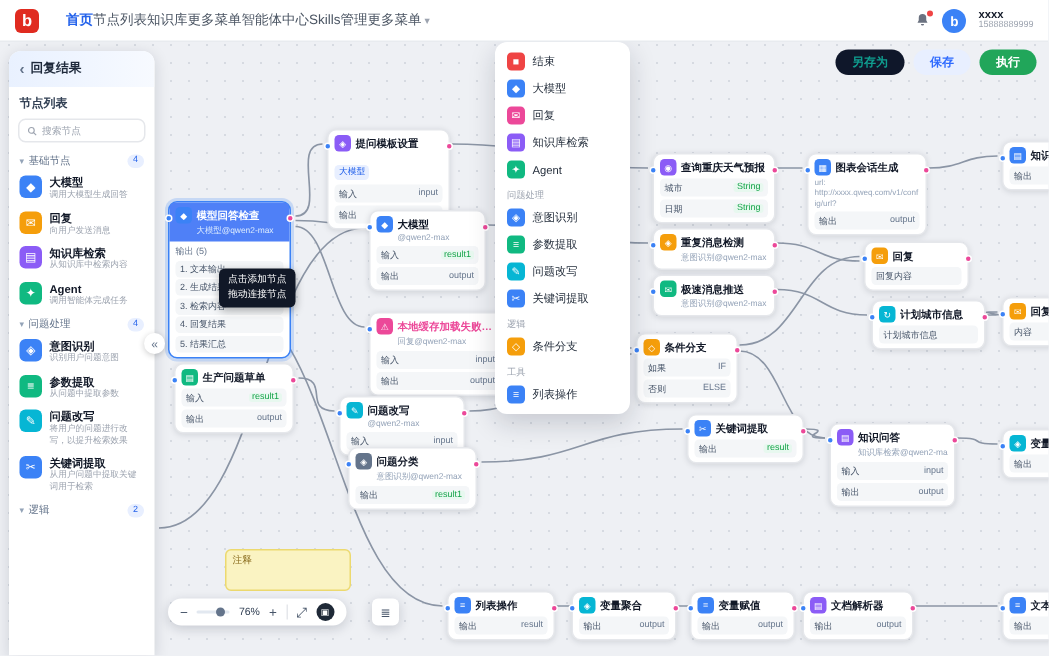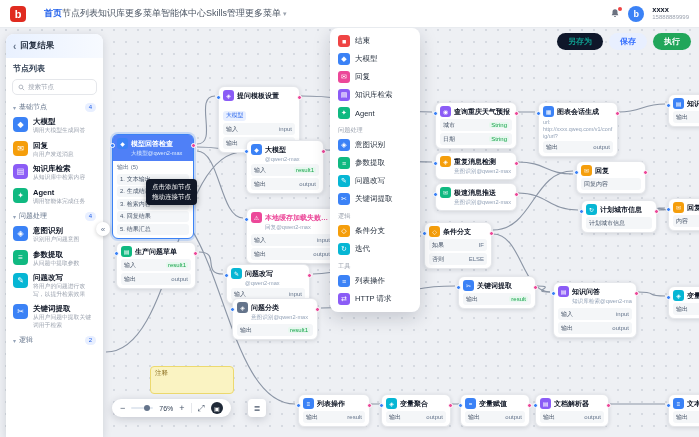--- a/index.html
+++ b/index.html
@@ -543,32 +543,24 @@
       </div>
       <div class="am-item">
         <span class="am-ico bg-blue">✂</span>
         <span>关键词提取</span>
       </div>
       <div class="am-header">逻辑</div>
       <div class="am-item">
         <span class="am-ico bg-orange">◇</span>
         <span>条件分支</span>
       </div>
-      <div class="am-item">
-        <span class="am-ico bg-cyan">↻</span>
-        <span>迭代</span>
-      </div>
       <div class="am-header">工具</div>
       <div class="am-item">
         <span class="am-ico bg-blue">≡</span>
         <span>列表操作</span>
-      </div>
-      <div class="am-item">
-        <span class="am-ico bg-purple">⇄</span>
-        <span>HTTP 请求</span>
       </div>
     </div>
 
   <div class="tooltip">
     <div>点击添加节点</div>
     <div>拖动连接节点</div>
   </div>
 
   <div class="note">
     <span>注释</span>

